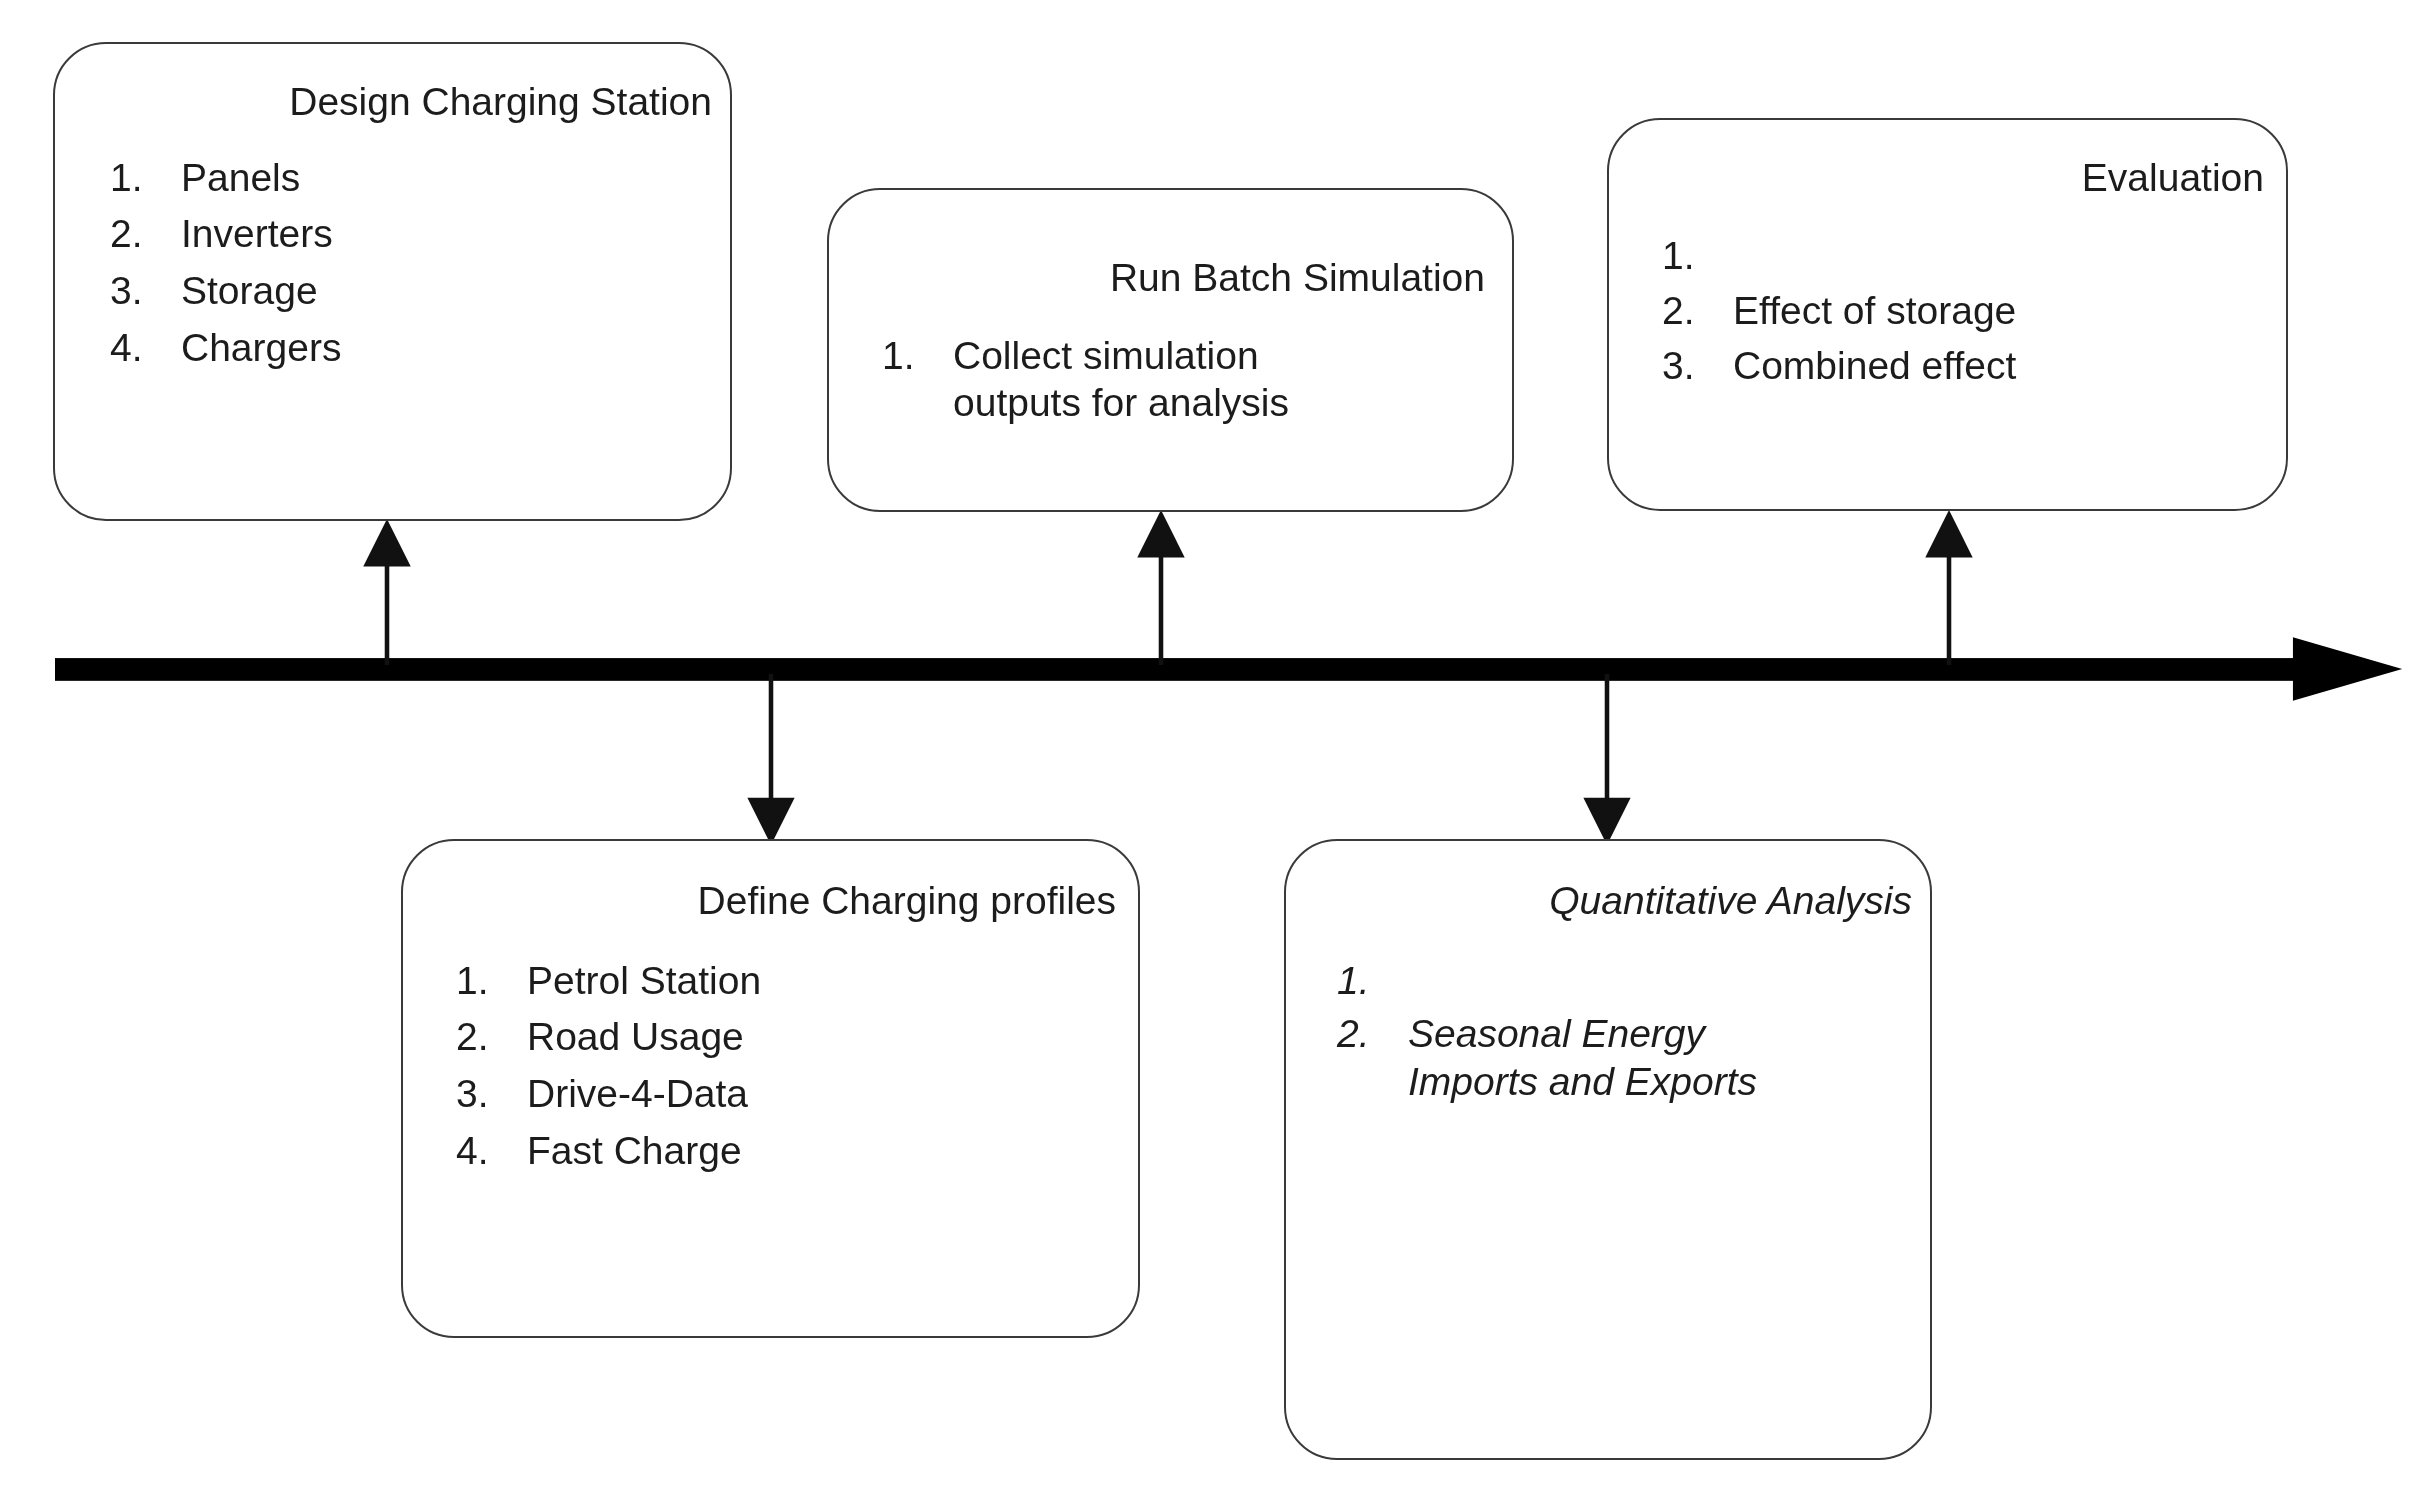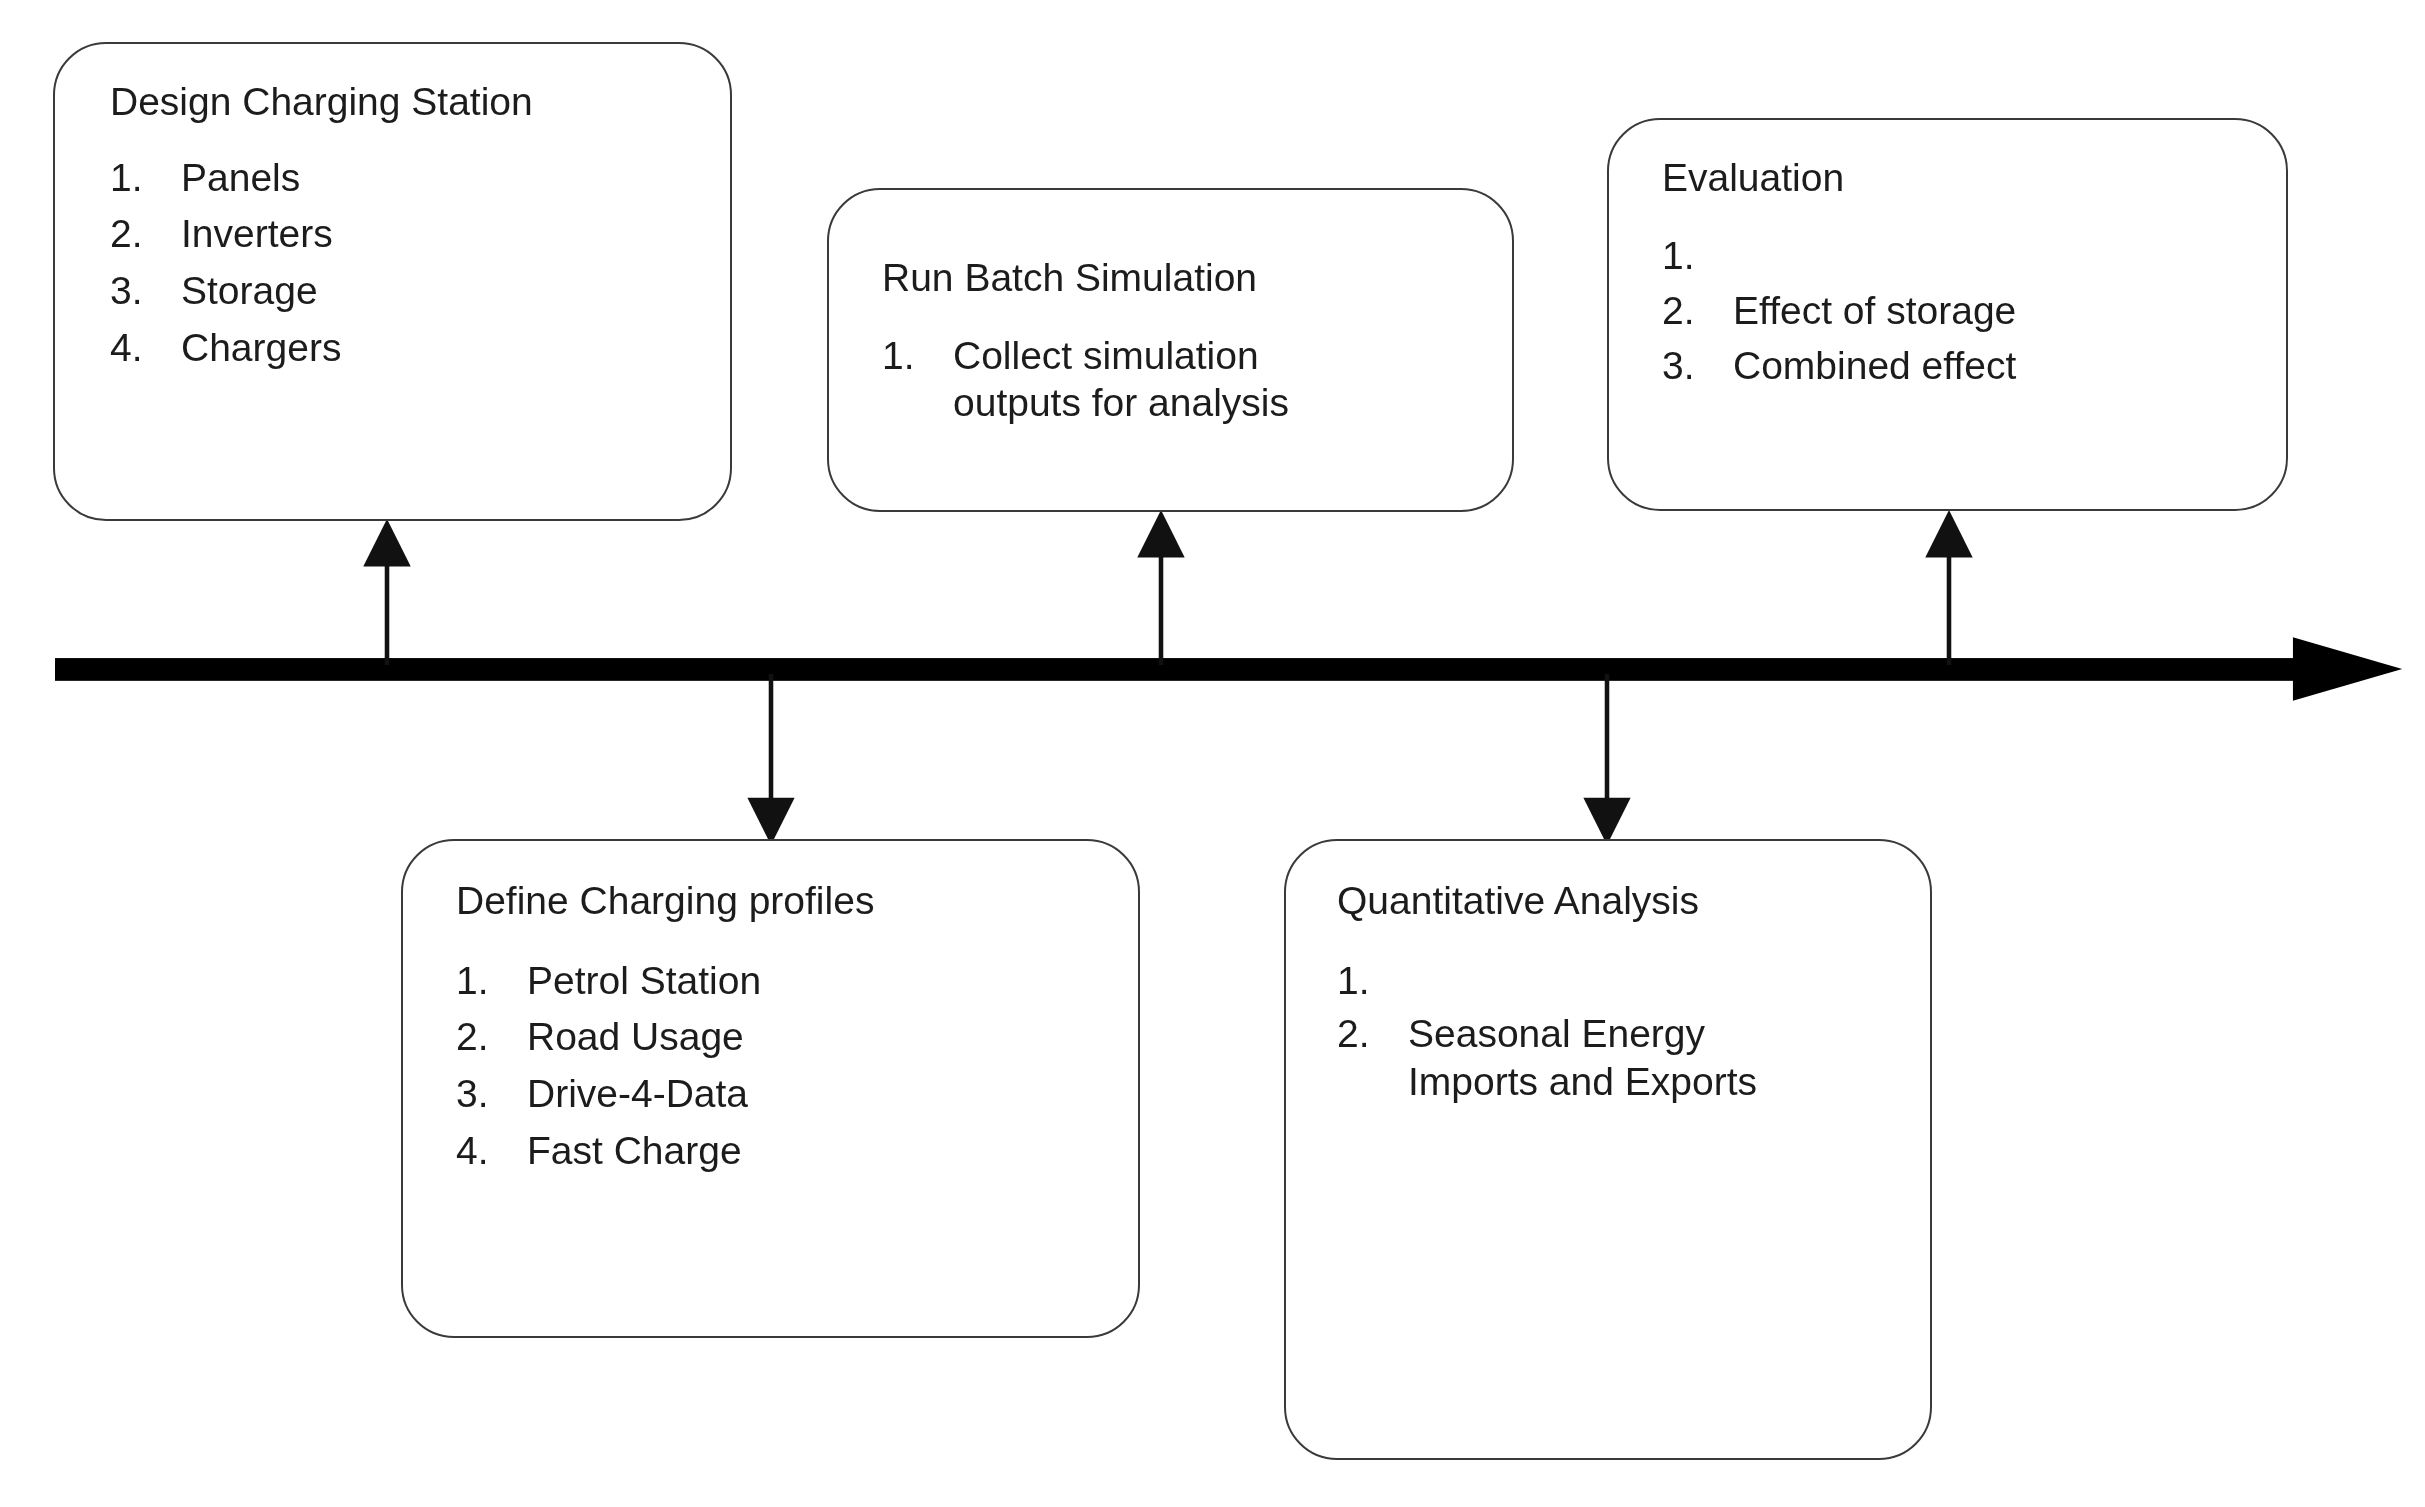--- a/index.html
+++ b/index.html
@@ -35,20 +35,21 @@
     left: 0; right: 0;
     top: 0;
     padding: 0;
   }
   .node-title {
     font-size: 39px;
     line-height: 1.15;
     font-weight: 400;
     color: #1c1c1c;
     white-space: nowrap;
+    text-align: right;
   }
   .node-list {
     list-style: none;
     margin: 0;
     padding: 0;
   }
   .node-list li {
     display: flex;
     align-items: flex-start;
     font-size: 39px;
@@ -79,21 +80,21 @@
   #box-eval .node-inner        { left: 53px; top: 36px; right: 22px; }
   #box-eval .node-list         { margin-top: 31px; }
   #box-eval .node-list li      { margin-bottom: 7.3px; }
 
   #box-profiles     { left: 401px;  top: 839px;  width: 739px;  height: 499px; }
   #box-profiles .node-inner    { left: 53px; top: 38px; right: 22px; }
   #box-profiles .node-list     { margin-top: 33px; }
   #box-profiles .node-list li  { margin-bottom: 9px; }
 
   #box-quant        { left: 1284px; top: 839px;  width: 648px;  height: 621px; }
-  #box-quant .node-inner       { left: 51px; top: 38px; right: 18px; }
+  #box-quant .node-inner       { left: 51px; top: 38px; right: 18px; font-style: italic; }
   #box-quant .node-list        { margin-top: 33px; }
   #box-quant .node-list li     { margin-bottom: 5.5px; }
   #box-quant .li-txt           { max-width: 382px; }
 
   
   #timeline {
     position: absolute;
     left: 55px;
     top: 628px;
     width: 2349px;

